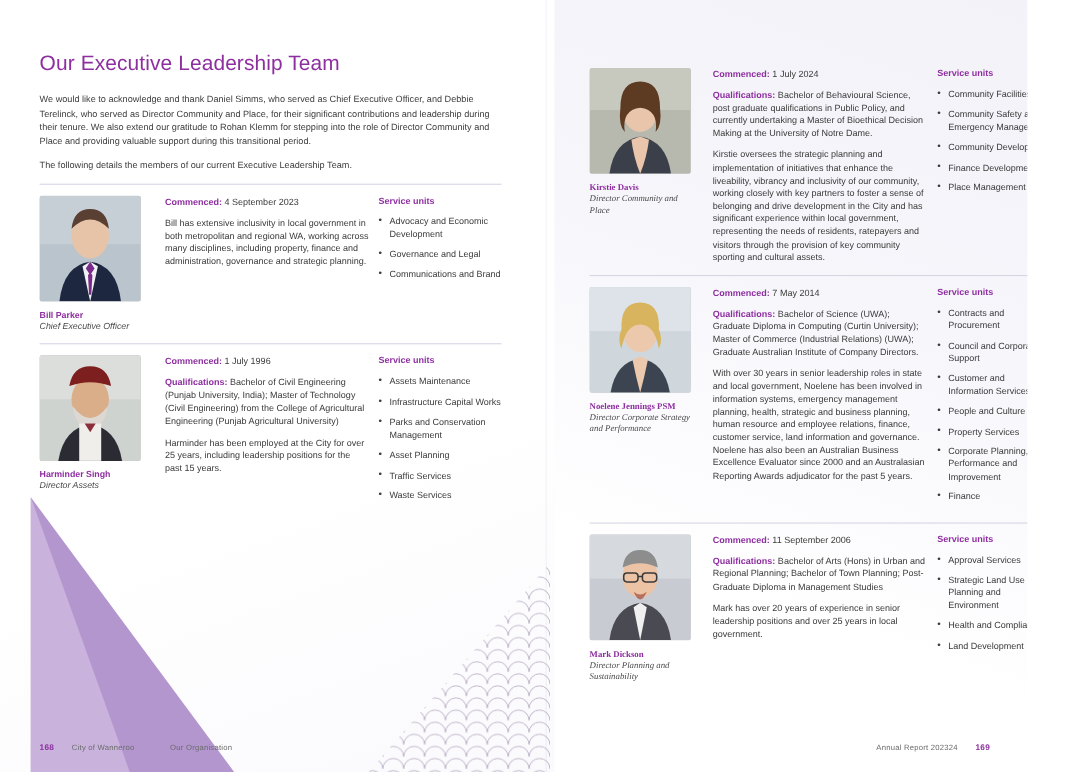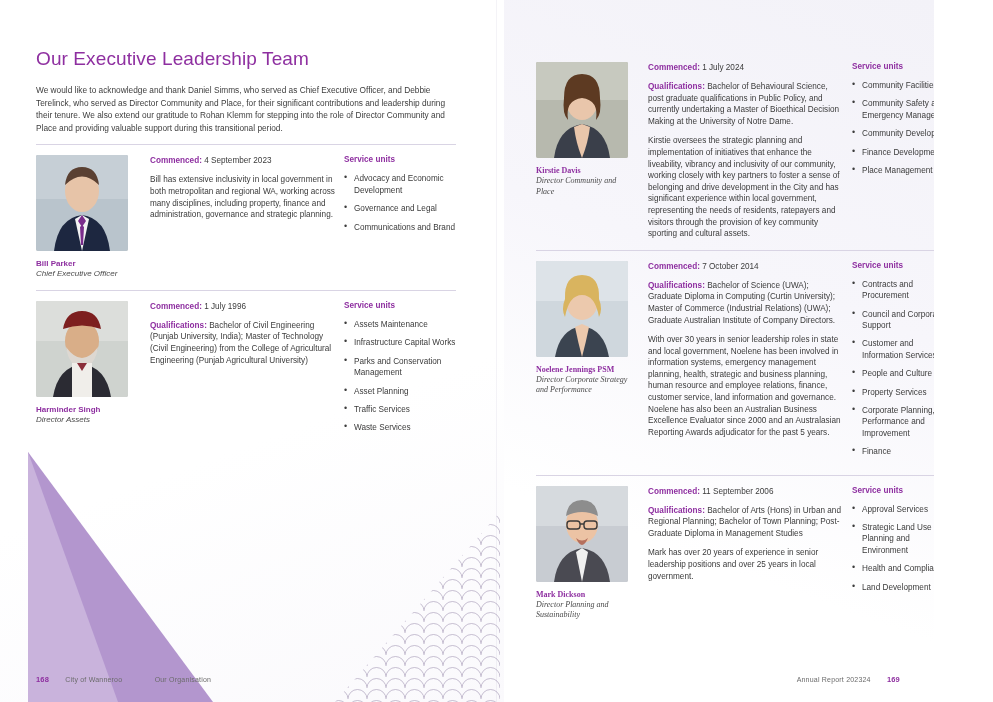--- a/index.html
+++ b/index.html
@@ -255,20 +255,21 @@
     <rect x="0" y="0" width="285" height="190" fill="url(#scal)" clip-path="url(#tri)"></rect>
   </svg>
 
   <div class="content">
 
     <div class="left-col">
 
       <h1 class="page-title">Our Executive Leadership Team</h1>
 
       <p class="intro-p">We would like to acknowledge and thank Daniel Simms, who served as Chief Executive Officer, and Debbie Terelinck, who served as Director Community and Place, for their significant contributions and leadership during their tenure. We also extend our gratitude to Rohan Klemm for stepping into the role of Director Community and Place and providing valuable support during this transitional period.</p>
+      <p class="intro-p">The following details the members of our current Executive Leadership Team.</p>
 
       <hr class="rule">
 
       <div class="person">
         <div class="photo-wrap">
           <div class="photo">
             <svg width="92" height="96" viewBox="0 0 92 96">
               <rect width="92" height="96" fill="#b9c4cc"></rect>
               <rect x="0" y="0" width="92" height="44" fill="#c6cfd6"></rect>
               <ellipse cx="46" cy="36" rx="17" ry="21" fill="#e7c4a8"></ellipse>
@@ -320,20 +321,21 @@
         </div>
         <div class="person-body">
           <div class="commenced">
             <span class="lbl">Commenced:</span>
             <span>1 July 1996</span>
           </div>
           <div class="quals">
             <span class="lbl">Qualifications:</span>
             <span>Bachelor of Civil Engineering (Punjab University, India); Master of Technology (Civil Engineering) from the College of Agricultural Engineering (Punjab Agricultural University)</span>
           </div>
+          <div class="bio">Harminder has been employed at the City for over 25 years, including leadership positions for the past 15 years.</div>
         </div>
         <div class="units">
           <div class="units-title">Service units</div>
           <ul>
             <li>Assets Maintenance</li>
             <li>Infrastructure Capital Works</li>
             <li>Parks and Conservation Management</li>
             <li>Asset Planning</li>
             <li>Traffic Services</li>
             <li>Waste Services</li>
@@ -396,21 +398,21 @@
               <path d="M19 96 q5 -28 27 -31 q22 3 27 31z" fill="#3b4450"></path>
               <path d="M46 63 l-7 3 q3 15 7 30 q4 -15 7 -30z" fill="#ecc9ad"></path>
             </svg>
           </div>
           <div class="person-name">Noelene Jennings PSM</div>
           <div class="person-role">Director Corporate Strategy and Performance</div>
         </div>
         <div class="person-body">
           <div class="commenced">
             <span class="lbl">Commenced:</span>
-            <span>7 October 2014</span>
+            <span>7 May 2014</span>
           </div>
           <div class="quals">
             <span class="lbl">Qualifications:</span>
             <span>Bachelor of Science (UWA); Graduate Diploma in Computing (Curtin University); Master of Commerce (Industrial Relations) (UWA); Graduate Australian Institute of Company Directors.</span>
           </div>
           <div class="bio">With over 30 years in senior leadership roles in state and local government, Noelene has been involved in information systems, emergency management planning, health, strategic and business planning, human resource and employee relations, finance, customer service, land information and governance. Noelene has also been an Australian Business Excellence Evaluator since 2000 and an Australasian Reporting Awards adjudicator for the past 5 years.</div>
         </div>
         <div class="units">
           <div class="units-title">Service units</div>
           <ul>

